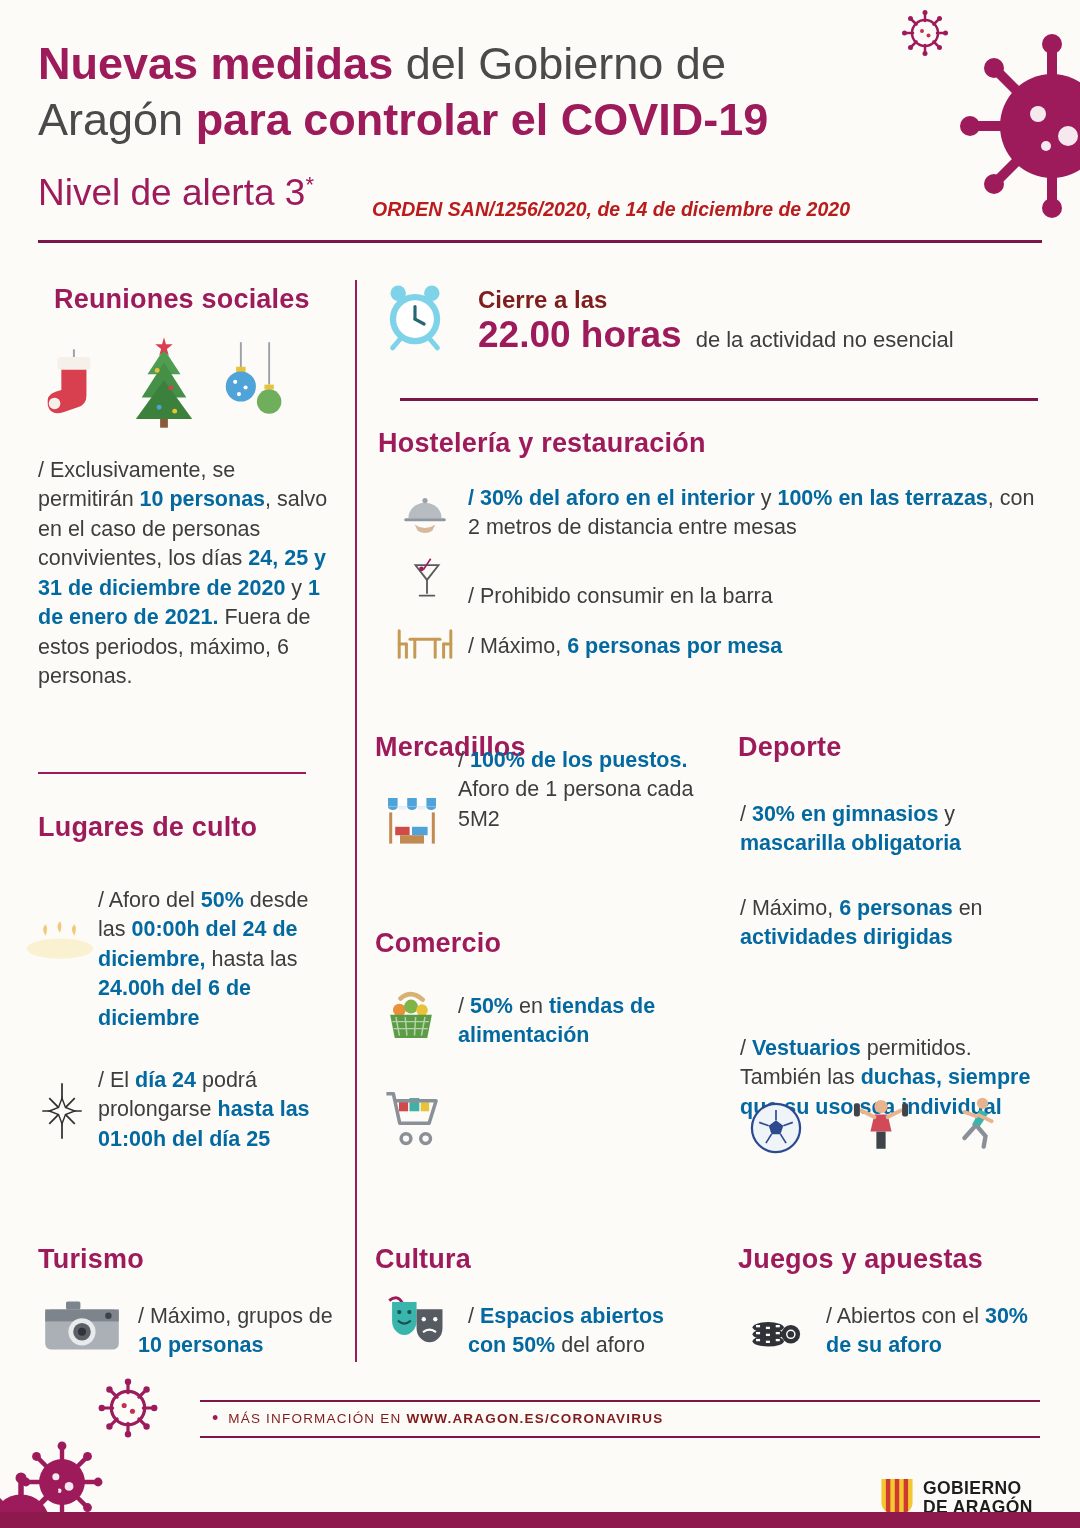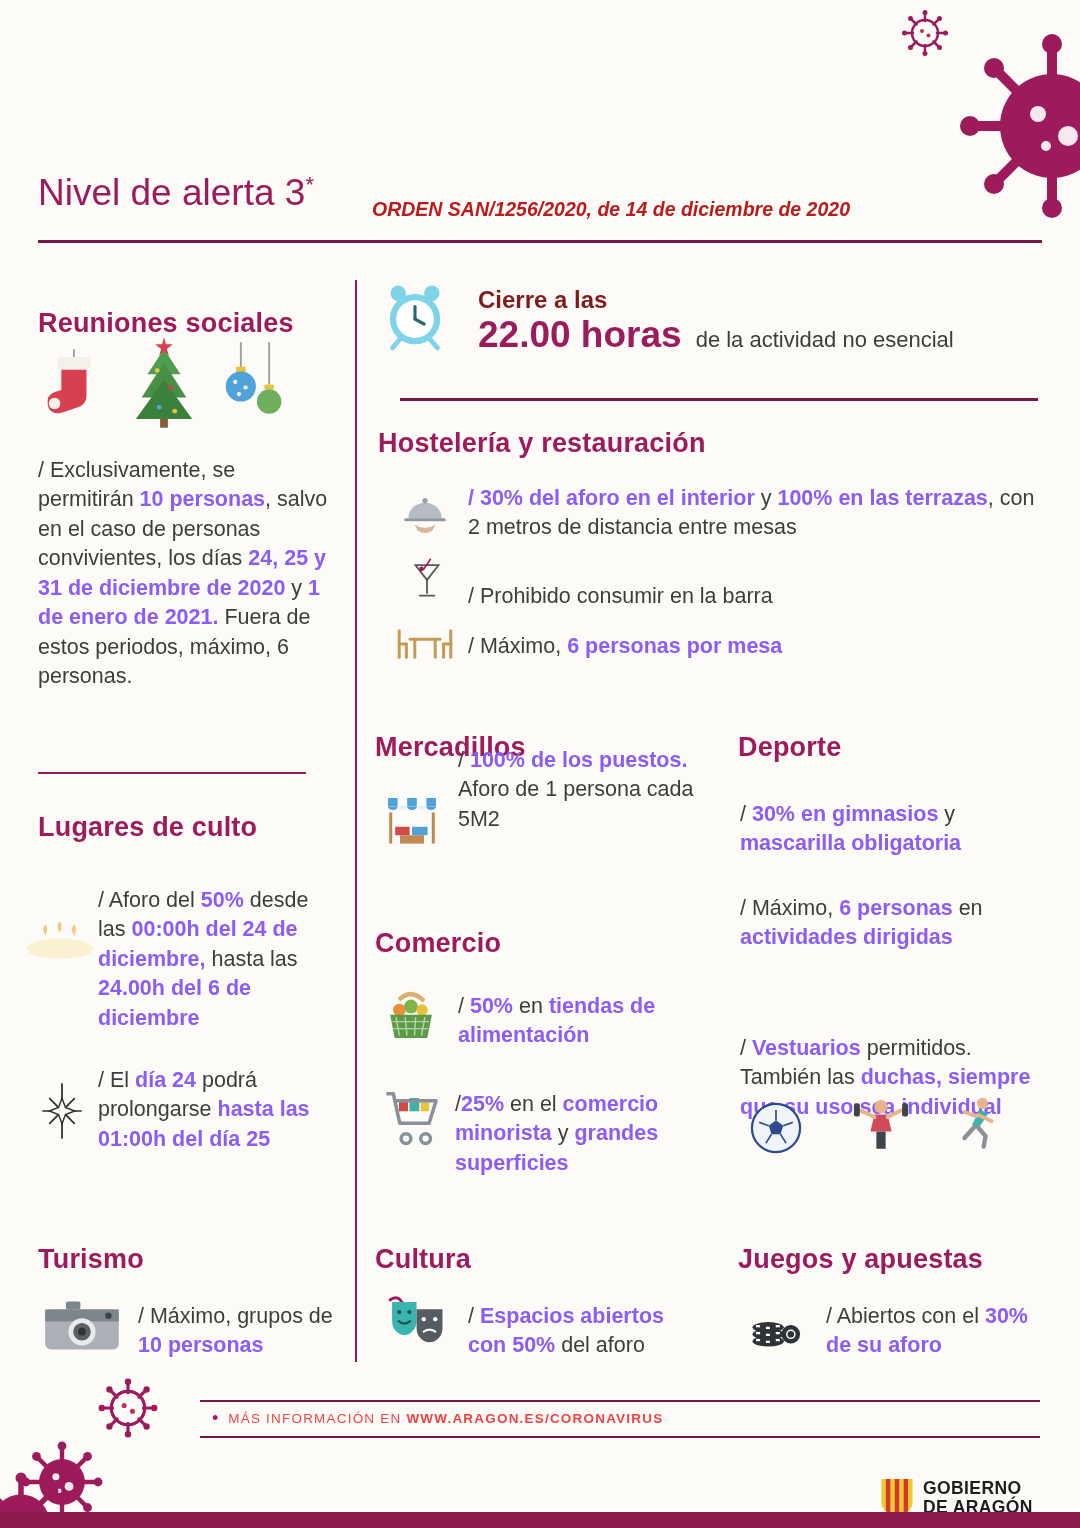--- a/index.html
+++ b/index.html
@@ -11,31 +11,31 @@
   }
   .abs { position:absolute; }
   .icon { display:block; }
   .title-line { font-size:45px; line-height:1.24; font-weight:400; color:#4a4a4a; white-space:nowrap; }
   .accent-bold { color:#9e1b5b; font-weight:bold; }
   .alert { font-size:37px; color:#9e1b5b; font-weight:400; }
   .alert sup { font-size:22px; }
   .order { font-size:19.5px; font-style:italic; font-weight:bold; color:#b91c1c; }
   .h2 { font-size:27px; font-weight:bold; color:#9e1b5b; letter-spacing:.2px; white-space:nowrap; }
   .body-text { font-size:21.5px; line-height:1.37; color:#3d3d3d; }
-  .body-text b { color:#8b5cf6;margin-top:20px; }
+  .body-text b { color:#0369a1;margin-top:20px; }
   .rule { background:#7a1746; }
   .thin-rule { background:#9e1b5b; }
   .cierre-lead { font-size:24px; font-weight:bold; color:#7f1d1d; }
   .cierre-row { display:flex; align-items:baseline; gap:14px; white-space:nowrap; }
   .cierre-time { font-size:37px; font-weight:bold; color:#9e1b5b; }
   .cierre-tail { font-size:22px; font-weight:normal; color:#3d3d3d; }
   .virus { color:#9e1b5b; }
   .footer-info { display:flex; align-items:center; gap:10px; }
   .footer-bullet { color:#9e1b5b; font-size:18px; line-height:1; }
-  .footer-text { font-size:13.5px; letter-spacing:1.2px; color:#ef4444; }
+  .footer-text { font-size:13.5px; letter-spacing:1.2px; color:#7f1d1d; }
   .footer-text b { font-weight:bold; }
   .logo { display:flex; align-items:center; gap:9px; }
   .logo-text { font-size:17.5px; font-weight:bold; color:#1d1d1d; line-height:1.1; letter-spacing:.4px; white-space:nowrap; }
   .bottom-bar { background:#8e1a4d; }
 </style>
 </head>
 <body>
 
 <svg style="position:absolute;width:0;height:0" aria-hidden="true">
   <symbol id="sym-virus" viewBox="0 0 100 100">
@@ -285,34 +285,38 @@
     <g fill="#d0392e">
       <path d="M10 2 h8 v62 q-4 -2 -8 -4 z"></path>
       <path d="M26 2 h8 v68 q-4 -1 -8 -3 z"></path>
       <path d="M42 2 h8 v58 q-4 2 -8 4 z"></path>
     </g>
   </symbol>
 </svg>
 
 <div class="page">
 
+  <div class="abs" style="left:38px; top:36px;">
+    <div class="title-line"><span class="accent-bold">Nuevas medidas</span><span> del Gobierno de</span></div>
+    <div class="title-line"><span>Aragón </span><span class="accent-bold">para controlar el COVID-19</span></div>
+  </div>
   <div class="abs alert" style="left:38px; top:172px;"><span>Nivel de alerta 3</span><sup>*</sup></div>
   <div class="abs order" style="left:372px; top:198px;">ORDEN SAN/1256/2020, de 14 de diciembre de 2020</div>
   <div class="abs rule" style="left:38px; top:240px; width:1004px; height:3px;"></div>
 
   <svg class="abs icon virus" style="left:900px; top:8px; width:50px; height:50px;">
       <use href="#sym-virus-outline"></use>
     </svg>
   <svg class="abs icon virus" style="left:952px; top:26px; width:200px; height:200px;">
       <use href="#sym-virus"></use>
     </svg>
 
   <div class="abs thin-rule" style="left:355px; top:280px; width:2px; height:1082px;"></div>
 
-  <div class="abs h2" style="left:38px; top:284px;margin-top:24px;">Reuniones sociales</div>
+  <div class="abs h2" style="left:54px; top:284px;">Reuniones sociales</div>
   <svg class="abs icon" style="left:42px; top:348px; width:58px; height:80px;">
       <use href="#sym-stocking"></use>
     </svg>
   <svg class="abs icon" style="left:130px; top:336px; width:68px; height:95px;">
       <use href="#sym-tree"></use>
     </svg>
   <svg class="abs icon" style="left:222px; top:342px; width:66px; height:90px;">
       <use href="#sym-ornaments"></use>
     </svg>
   <div class="abs body-text" style="left:38px; top:456px; width:292px;">/ Exclusivamente, se permitirán <b>10 personas</b>, salvo en el caso de personas convivientes, los días <b>24, 25 y 31 de diciembre de 2020</b> y <b>1 de enero de 2021.</b> Fuera de estos periodos, máximo, 6 personas.</div>
@@ -366,21 +370,20 @@
   <div class="abs body-text" style="left:458px; top:746px; width:240px;">/ <b>100% de los puestos.</b> Aforo de 1 persona cada 5M2</div>
 
   <div class="abs h2" style="left:375px; top:928px;">Comercio</div>
   <svg class="abs icon" style="left:382px; top:988px; width:58px; height:58px;">
       <use href="#sym-basket"></use>
     </svg>
   <div class="abs body-text" style="left:458px; top:992px; width:240px;">/ <b>50%</b> en <b>tiendas de alimentación</b></div>
   <svg class="abs icon" style="left:378px; top:1084px; width:70px; height:70px;">
       <use href="#sym-cart"></use>
     </svg>
-  <div class="abs body-text" style="left:455px; top:1090px; width:250px;">/<b>25%</b> en el <b>comercio minorista</b> y <b>grandes superficies</b></div>
 
   <div class="abs h2" style="left:375px; top:1244px;">Cultura</div>
   <svg class="abs icon" style="left:382px; top:1296px; width:72px; height:58px;">
       <use href="#sym-masks"></use>
     </svg>
   <div class="abs body-text" style="left:468px; top:1302px; width:230px;">/ <b>Espacios abiertos con 50%</b> del aforo</div>
 
   <div class="abs h2" style="left:738px; top:732px;">Deporte</div>
   <div class="abs body-text" style="left:740px; top:800px; width:300px;">/ <b>30% en gimnasios</b> y <b>mascarilla obligatoria</b></div>
   <div class="abs body-text" style="left:740px; top:894px; width:300px;">/ Máximo, <b>6 personas</b> en <b>actividades dirigidas</b></div>

